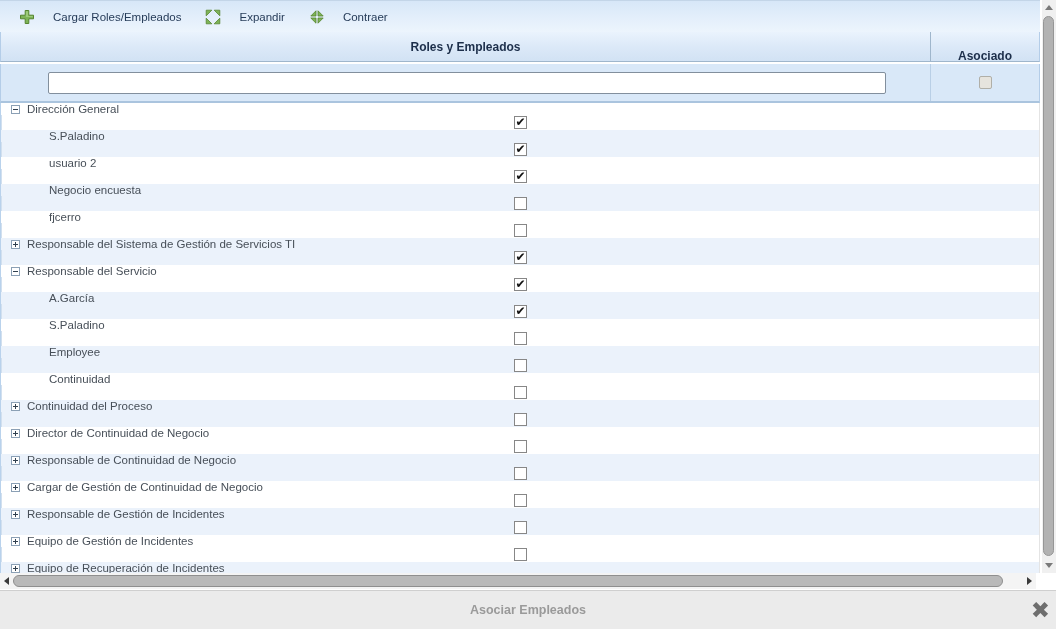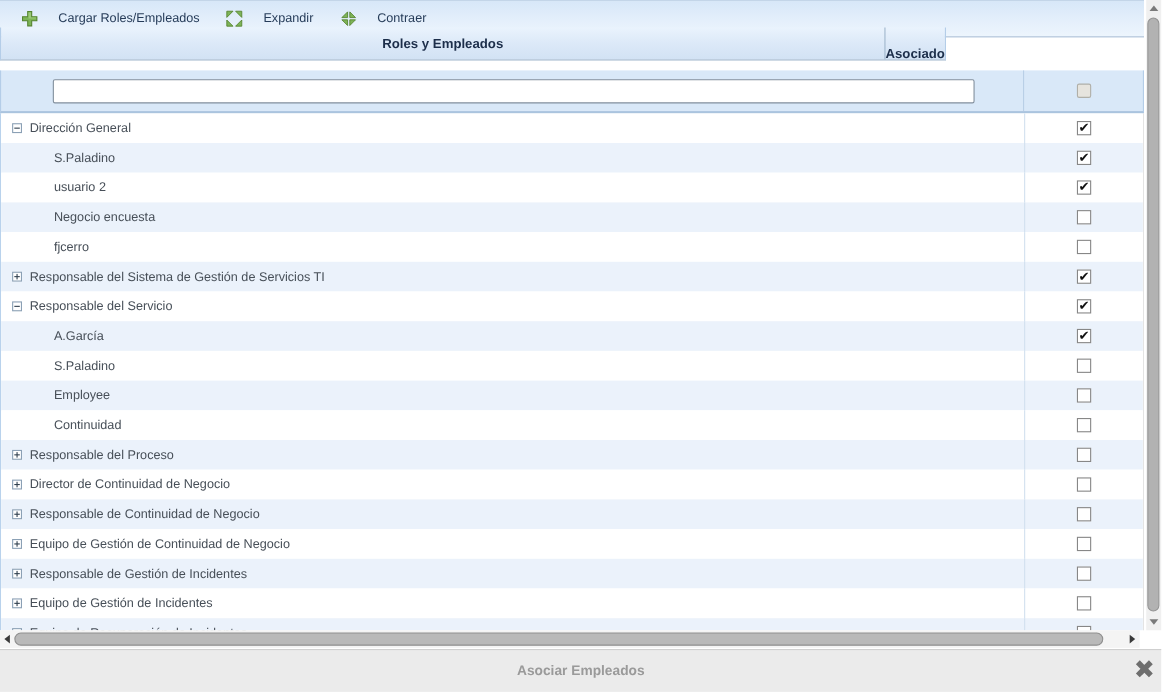--- a/index.html
+++ b/index.html
@@ -15,21 +15,21 @@
     border-top:1px solid #c3d5e8;border-bottom:1px solid #a8bed6;
     display:flex;align-items:center;padding-left:10px;
   }
   .tb-btn{
     display:inline-flex;align-items:center;gap:18px;padding:3px 8px;margin-right:6px;
     font-size:11.5px;color:#263c59;cursor:pointer;border:1px solid transparent;border-radius:3px;
   }
   .tb-btn svg{display:block;}
   
   .grid-header{
-    position:absolute;left:0;top:25px;width:860px;height:30px;display:flex;
+    position:absolute;left:0;top:32px;width:1040px;height:30px;display:flex;
     background:linear-gradient(180deg,#eaf3fd 0%,#dcE9f8 50%,#d2e2f4 100%);
     border-left:1px solid #b4cde8;border-right:1px solid #b4cde8;border-bottom:1px solid #9fb6cc;
     font-size:12px;font-weight:bold;color:#1c2e4a;
   }
   .gh-roles{width:930px;display:flex;align-items:center;justify-content:center;border-right:1px solid #9fb6cc;}
   .gh-asociado{flex:1;display:flex;align-items:center;justify-content:center;margin-top:19px;}
   
   .filter-row{
     position:absolute;left:0;top:64px;width:1040px;height:39px;display:flex;
     background:#d9e8f8;border-left:1px solid #b4cde8;border-right:1px solid #b4cde8;
@@ -40,21 +40,21 @@
     position:absolute;left:47px;top:8px;width:838px;height:22px;
     border:1px solid #828f9d;border-radius:2px;background:#fff;padding:0 6px;
     font-size:11.5px;font-family:"Liberation Sans","DejaVu Sans",sans-serif;outline:none;
   }
   .fr-check-cell{flex:1;display:flex;align-items:center;justify-content:center;}
   
   .tree-rows{
     position:absolute;left:0;top:103px;width:1040px;height:470px;overflow:hidden;
     border-left:1px solid #b9d2ec;border-right:1px solid #e4e4e4;
   }
-  .tree-row{width:100%;height:27px;display:flex;background:#fff;}
+  .tree-row{width:100%;height:27px;display:flex;background:#fff;flex-direction:column;}
   .tree-row.alt{background:#ebf2fb;}
   .cell-label{
     width:930px;display:flex;align-items:center;font-size:11.5px;color:#474f58;
     white-space:nowrap;overflow:hidden;
   }
   .cell-check{
     flex:1;display:flex;align-items:center;justify-content:center;
     border-left:1px solid #d2e0ef;
   }
   .expander{
@@ -249,21 +249,21 @@
 
         <span class="row-label">Continuidad</span>
       </div>
       <div class="cell-check">
         <span class="checkbox"></span>
       </div>
     </div>
       <div class="tree-row alt">
       <div class="cell-label" style="padding-left: 10px;">
         <span class="expander plus"></span>
-        <span class="row-label">Responsable del Proceso</span>
+        <span class="row-label">Continuidad del Proceso</span>
       </div>
       <div class="cell-check">
         <span class="checkbox"></span>
       </div>
     </div>
       <div class="tree-row">
       <div class="cell-label" style="padding-left: 10px;">
         <span class="expander plus"></span>
         <span class="row-label">Director de Continuidad de Negocio</span>
       </div>
@@ -276,21 +276,21 @@
         <span class="expander plus"></span>
         <span class="row-label">Responsable de Continuidad de Negocio</span>
       </div>
       <div class="cell-check">
         <span class="checkbox"></span>
       </div>
     </div>
       <div class="tree-row">
       <div class="cell-label" style="padding-left: 10px;">
         <span class="expander plus"></span>
-        <span class="row-label">Equipo de Gestión de Continuidad de Negocio</span>
+        <span class="row-label">Cargar de Gestión de Continuidad de Negocio</span>
       </div>
       <div class="cell-check">
         <span class="checkbox"></span>
       </div>
     </div>
       <div class="tree-row alt">
       <div class="cell-label" style="padding-left: 10px;">
         <span class="expander plus"></span>
         <span class="row-label">Responsable de Gestión de Incidentes</span>
       </div>

